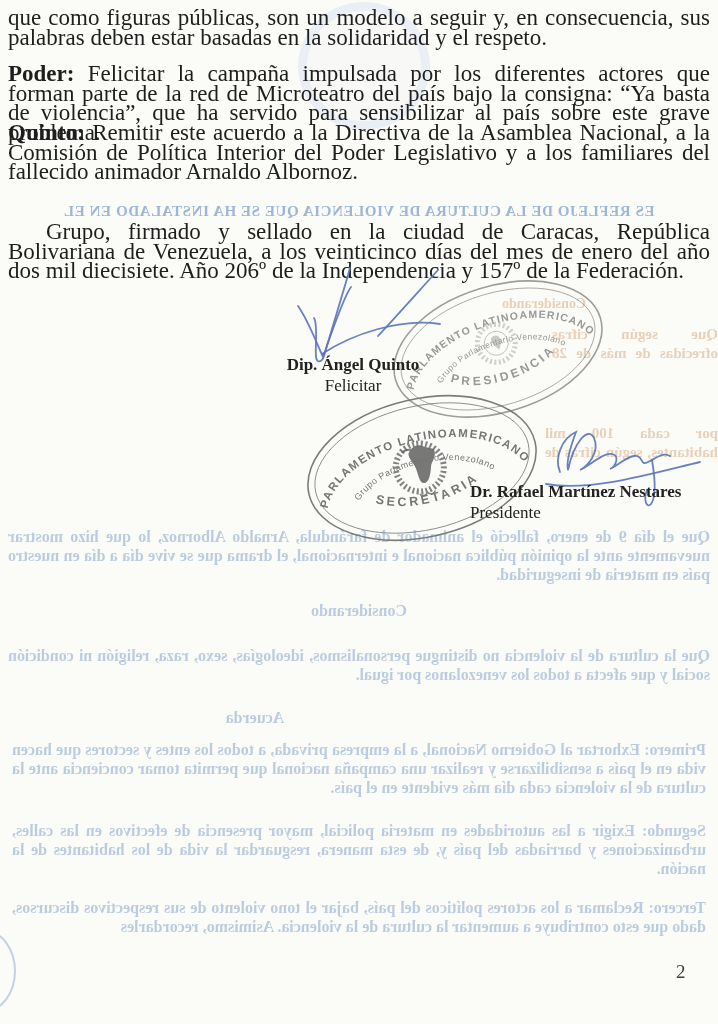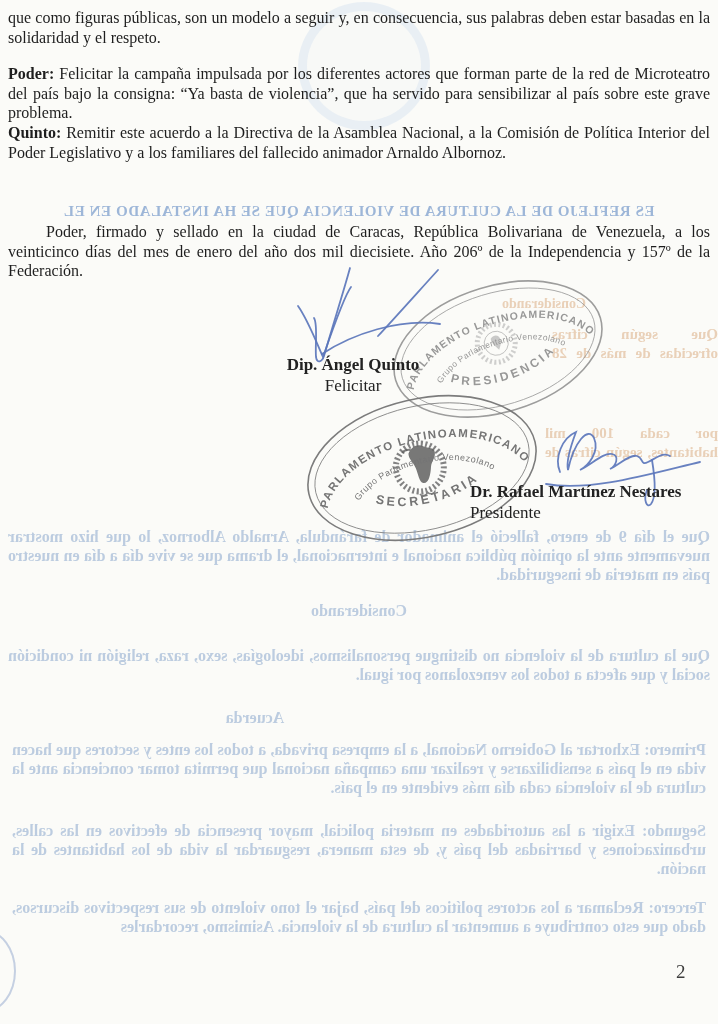--- a/index.html
+++ b/index.html
@@ -7,21 +7,21 @@
     position:relative;
     width:718px;height:1024px;
     background:#fbfbf8;
     overflow:hidden;
     font-family:"Liberation Serif","DejaVu Serif",serif;
     color:#222;
   }
   
   .par{
     position:absolute;left:8px;width:702px;
-    font-size:16px;line-height:19.5px;
+    font-size:23px;line-height:19.5px;
     text-align:justify;margin:0;
     color:#1e1e1e;
   }
   .par b{font-weight:700;}
   .indent{text-indent:38px;}
   
   .sigblock{position:absolute;margin:0;font-size:17px;line-height:21px;}
   .sigblock .name{font-weight:700;}
   .center{text-align:center;}
   .right{}
@@ -75,21 +75,21 @@
   <div class="wm-ring"></div>
 
   <p class="par" style="top:8px;">que como figuras públicas, son un modelo a seguir y, en consecuencia, sus palabras deben estar basadas en la solidaridad y el respeto.</p>
 
   <p class="par" style="top:64px;"><b>Poder:</b><span> Felicitar la campaña impulsada por los diferentes actores que forman parte de la red de Microteatro del país bajo la consigna: “Ya basta de violencia”, que ha servido para sensibilizar al país sobre este grave problema.</span></p>
 
   <p class="par" style="top:123px;"><b>Quinto:</b><span> Remitir este acuerdo a la Directiva de la Asamblea Nacional, a la Comisión de Política Interior del Poder Legislativo y a los familiares del fallecido animador Arnaldo Albornoz.</span></p>
 
   <p class="bleed bleed-blue-strong bleed-center" style="left:8px;top:203px;width:702px;font-size:15px;white-space:nowrap;letter-spacing:0.6px;">ES REFLEJO DE LA CULTURA DE VIOLENCIA QUE SE HA INSTALADO EN EL</p>
 
-  <p class="par indent" style="top:222px;">Poder, firmado y sellado en la ciudad de Caracas, República Bolivariana de Venezuela, a los veinticinco días del mes de enero del año dos mil diecisiete. Año 206º de la Independencia y 157º de la Federación.</p>
+  <p class="par indent" style="top:222px;">Grupo, firmado y sellado en la ciudad de Caracas, República Bolivariana de Venezuela, a los veinticinco días del mes de enero del año dos mil diecisiete. Año 206º de la Independencia y 157º de la Federación.</p>
 
   <p class="bleed bleed-blue bleed-16 clip" style="left:8px;top:527px;width:702px;height:61px;">Que el día 9 de enero, falleció el animador de farándula, Arnaldo Albornoz, lo que hizo mostrar nuevamente ante la opinión pública nacional e internacional, el drama que se vive día a día en nuestro país en materia de inseguridad.</p>
 
   <p class="bleed bleed-blue bleed-16 bleed-center" style="left:8px;top:601px;width:702px;">Considerando</p>
 
   <p class="bleed bleed-blue bleed-16 clip" style="left:8px;top:646px;width:702px;height:42px;">Que la cultura de la violencia no distingue personalismos, ideologías, sexo, raza, religión ni condición social y que afecta a todos los venezolanos por igual.</p>
 
   <p class="bleed bleed-blue bleed-16 bleed-center" style="left:0px;top:708px;width:510px;">Acuerda</p>
 
   <p class="bleed bleed-blue bleed-16 clip" style="left:12px;top:740px;width:694px;height:61px;">Primero: Exhortar al Gobierno Nacional, a la empresa privada, a todos los entes y sectores que hacen vida en el país a sensibilizarse y realizar una campaña nacional que permita tomar conciencia ante la cultura de la violencia cada día más evidente en el país.</p>

